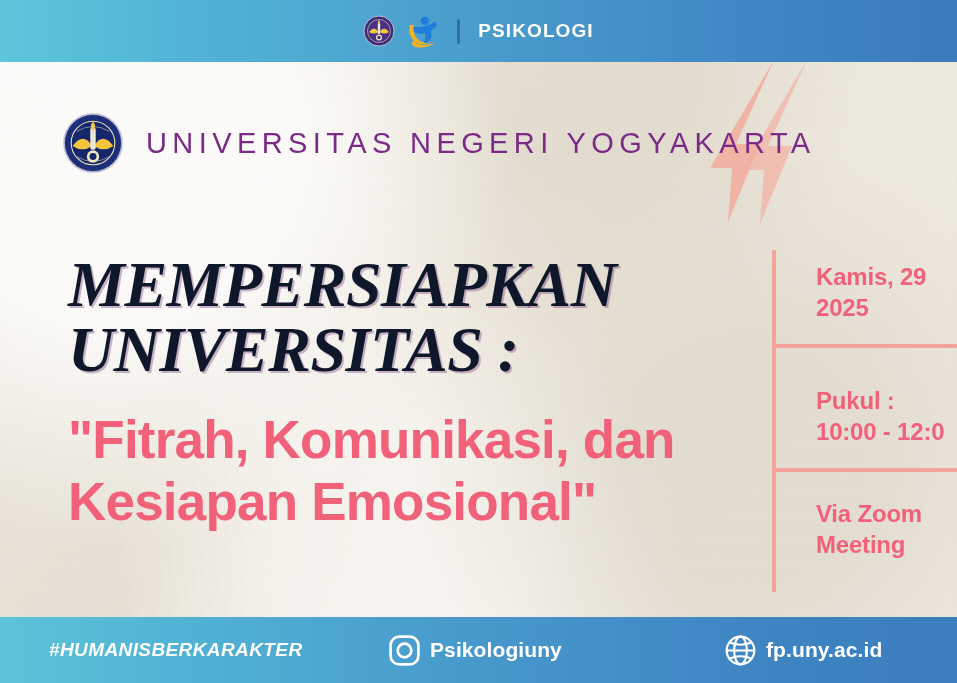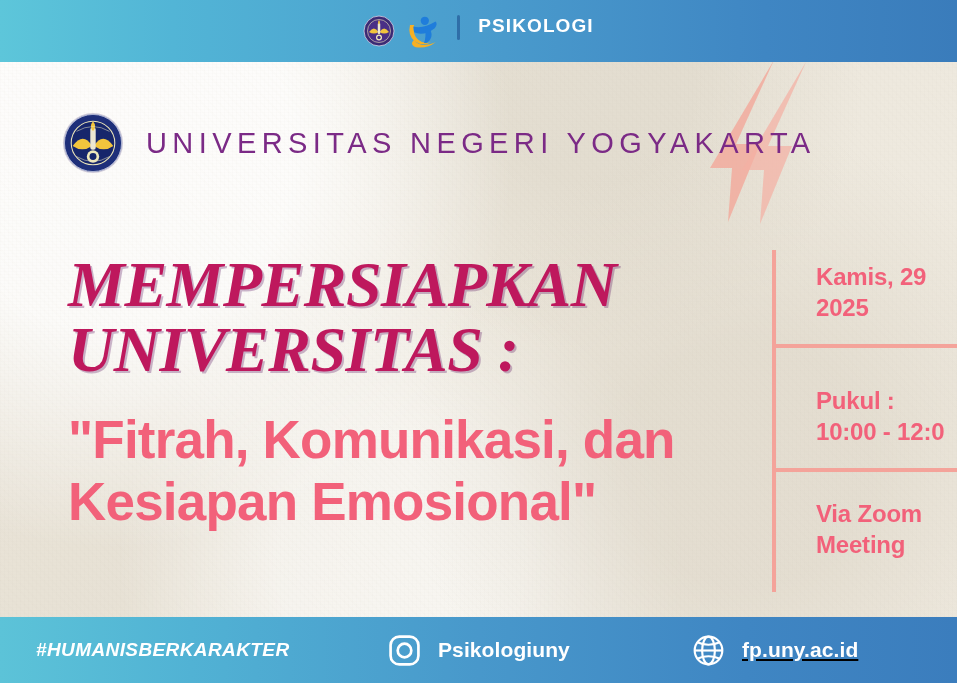--- a/index.html
+++ b/index.html
@@ -44,21 +44,21 @@
   }
 
   
   .topbar {
     position:absolute; left:0; top:0;
     width:957px; height:62px;
     background:linear-gradient(90deg,#5dc6da 0%,#52b5d6 18%,#4a9ccd 50%,#3f86c3 80%,#3a7cbb 100%);
     display:flex; align-items:center; justify-content:center;
     z-index:8;
   }
-  .topbar-inner { display:flex; align-items:flex-start; gap:9px; }
+  .topbar-inner { display:flex; align-items:center; gap:9px; }
   .uny-seal-sm { width:32px; height:32px; flex:0 0 32px; }
   .psi-mark { width:40px; height:33px; flex:0 0 40px; }
   .topbar-divider {
     width:3px; height:25px; background:#2f6ea8; border-radius:2px; margin:0 9px 0 4px;
   }
   .topbar-word {
     color:#ffffff; font-size:19px; font-weight:bold;
     letter-spacing:1.1px; font-family:"Liberation Sans", sans-serif;
   }
 
@@ -74,21 +74,21 @@
   .uny-seal-lg { width:62px; height:62px; flex:0 0 62px; }
   .uny-name {
     color:#7b2a86; font-size:29px; font-weight:400;
     letter-spacing:5.4px; white-space:nowrap;
     font-family:"Liberation Sans", sans-serif;
   }
 
   
   .title-block { position:absolute; left:68px; top:252px; width:700px; z-index:5; }
   .title-main {
-    color:#be185d;
+    color:#0f172a;
     font-family:"Liberation Serif", serif;
     font-size:64px;
     font-weight:bold;
     font-style:italic;
     line-height:1.02;
     letter-spacing:-0.5px;
     text-shadow:2px 2px 0 rgba(90,20,96,.30);
   }
   .title-main .l2 { display:block; }
   .subtitle {
@@ -126,27 +126,27 @@
 
   
   .footer {
     position:absolute; left:0; top:617px;
     width:957px; height:66px;
     background:linear-gradient(90deg,#5cc3d8 0%,#51b2d4 20%,#4898cb 50%,#3f86c3 78%,#3b7dbd 100%);
     display:flex; align-items:center;
     z-index:8;
   }
   .hashtag {
-    position:absolute; left:36px;
+    position:absolute; left:49px;
     color:#ffffff; font-size:19px; font-weight:bold; font-style:italic;
     letter-spacing:.4px; font-family:"Liberation Sans", sans-serif;
   }
-  .foot-item { position:absolute; display:flex; align-items:center; gap:17px;text-align:center; }
+  .foot-item { position:absolute; display:flex; align-items:center; gap:9px;text-align:center; }
   .foot-item.ig { left:388px; }
-  .foot-item.web { left:692px;text-decoration:underline; }
+  .foot-item.web { left:724px; }
   .foot-ico { width:33px; height:33px; flex:0 0 33px; }
   .foot-txt {
     color:#ffffff; font-size:21px; font-weight:bold;
     letter-spacing:.1px; font-family:"Liberation Sans", sans-serif;
   }
 </style>
 </head>
 <body>
 
 <div id="poster">

